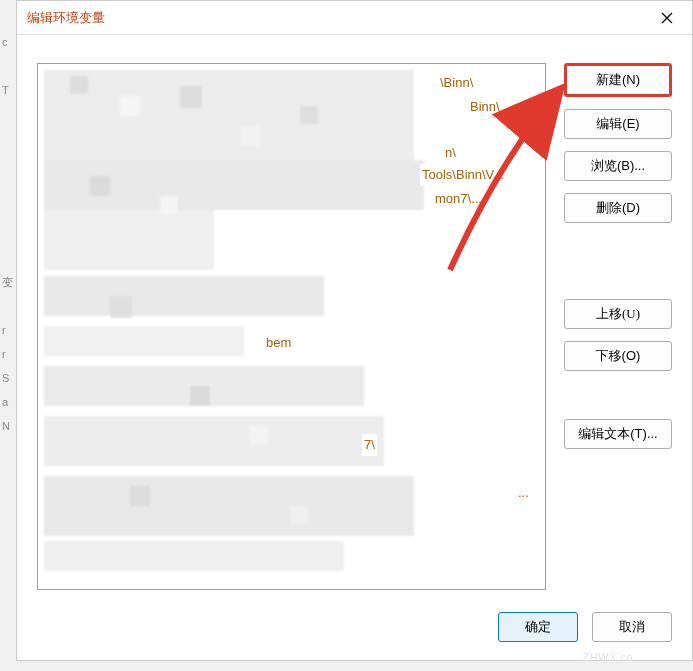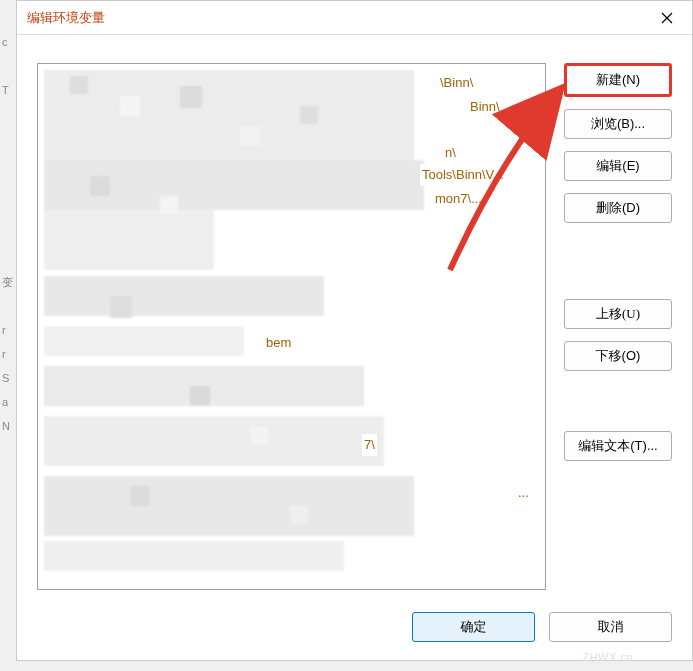--- a/index.html
+++ b/index.html
@@ -115,29 +115,29 @@
     }
     .btn.highlight {
       border: 3px solid #e03a2f;
       height: 34px;
     }
     .btn.hover {
       border-color: #0078d7;
       background: #e5f1fb;
     }
     .gap-lg { margin-top: 64px; font-family: Liberation Serif, serif; }
-    .gap-md { margin-top: 48px; }
+    .gap-md { margin-top: 36px; }
     .footer {
       display: flex;
       justify-content: flex-end;
       gap: 14px;
       padding: 10px 20px 18px;
     }
     .footer .btn {
-      width: 123px;
+      width: 80px;
     }
     
     .arrow-svg {
       position: absolute;
       left: 0;
       top: 0;
       width: 693px;
       height: 671px;
       pointer-events: none;
     }
@@ -238,22 +238,22 @@
         <div class="fragment" style="left:226px;top:268px;">bem</div>
         <div class="fragment" style="left:324px;top:370px;">7\</div>
         <div class="fragment" style="left:478px;top:418px;">...</div>
 
         <div style="height:700px;"></div>
       </div>
     </div>
 
     <div class="side-buttons">
       <button class="btn highlight">新建(N)</button>
+      <button class="btn">编辑(E)</button>
       <button class="btn">浏览(B)...</button>
-      <button class="btn">编辑(E)</button>
       <button class="btn">删除(D)</button>
       <button class="btn gap-lg">上移(U)</button>
       <button class="btn">下移(O)</button>
       <button class="btn gap-md">编辑文本(T)...</button>
     </div>
 
   </div>
 
   <div class="footer">
     <button class="btn hover">确定</button>

